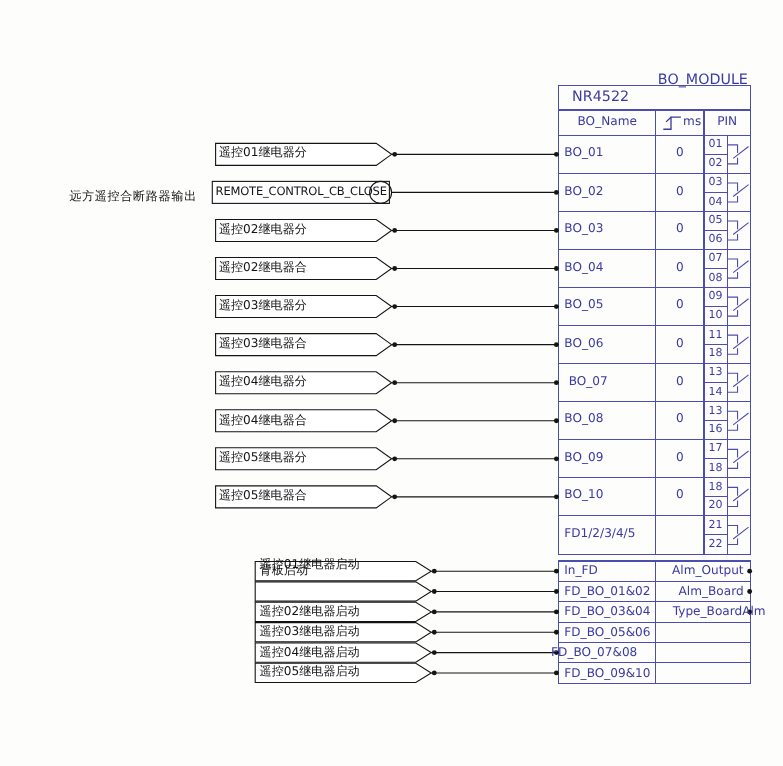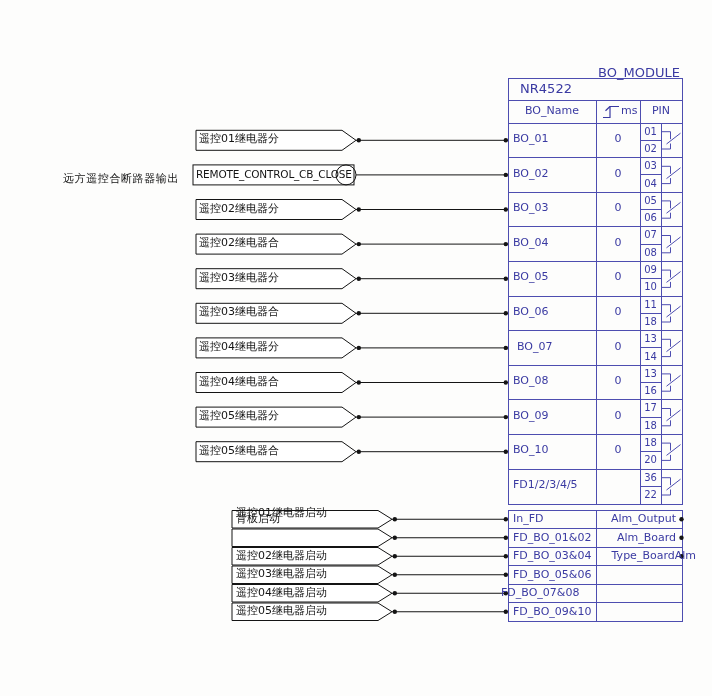--- a/index.html
+++ b/index.html
@@ -187,21 +187,21 @@
   <div class="t blue ctr" style="left:596px;top:409.8px;width:44px">0</div>
   <div class="t pin" style="top:402.4px">17</div>
   <div class="t pin" style="top:419.7px">18</div>
 
   <div class="t blue" style="left:513px;top:444.4px">BO_10</div>
   <div class="t blue ctr" style="left:596px;top:444.4px;width:44px">0</div>
   <div class="t pin" style="top:437px">18</div>
   <div class="t pin" style="top:454.3px">20</div>
 
   <div class="t blue" style="left:513px;top:479px">FD1/2/3/4/5</div>
-  <div class="t pin" style="top:471.6px">36</div>
+  <div class="t pin" style="top:471.6px">21</div>
   <div class="t pin" style="top:488.9px">22</div>
 
   <div class="t blue" style="left:513px;top:513px">In_FD</div>
   <div class="t blue rt" style="left:596px;top:513px;width:80px">Alm_Output</div>
   <div class="t blue" style="left:513px;top:531.5px">FD_BO_01&amp;02</div>
   <div class="t blue rt" style="left:596px;top:531.5px;width:80px">Alm_Board</div>
   <div class="t blue" style="left:513px;top:550px">FD_BO_03&amp;04</div>
   <div class="t blue rt" style="left:596px;top:550px;width:100px">Type_BoardAlm</div>
   <div class="t blue" style="left:513px;top:568.5px">FD_BO_05&amp;06</div>
   <div class="t blue rt" style="left:596px;top:568.5px;width:80px"></div>

